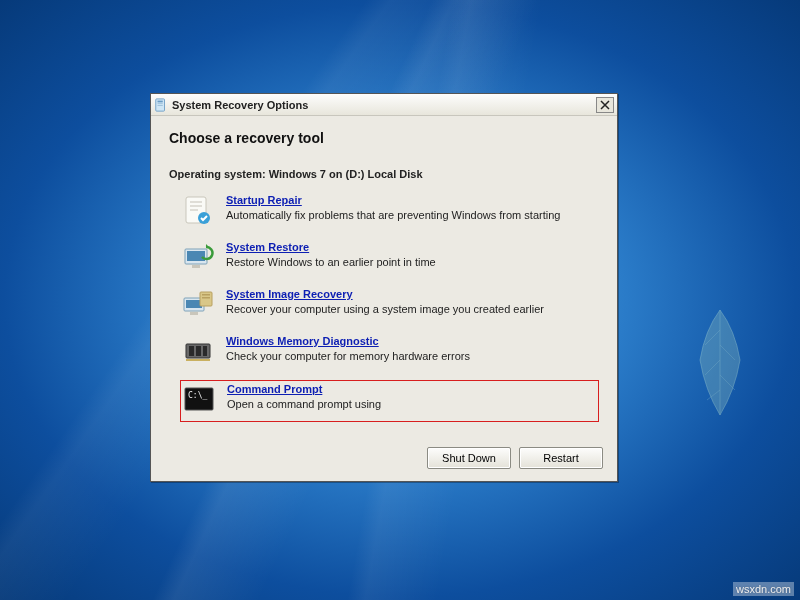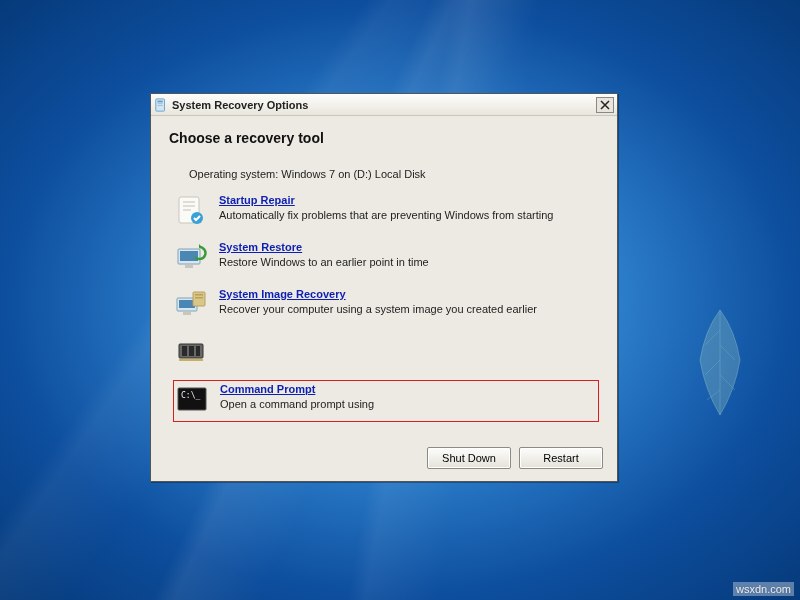--- a/index.html
+++ b/index.html
@@ -81,25 +81,26 @@
     }
     .heading {
       font-size: 14px;
       font-weight: bold;
       color: #111;
       margin-bottom: 22px;
     }
     .subheading {
       font-size: 11px;
       color: #222;
-      margin-left: 20px;
+      margin-left: 0;
       margin-bottom: 12px;
+      font-weight: bold;
     }
     .tool-list {
-      margin-left: 4px;
+      margin-left: 11px;
     }
     .tool-item {
       display: flex;
       align-items: flex-start;
       margin-bottom: 11px;
       padding: 2px;
     }
     .tool-item.highlighted {
       border: 1.5px solid #d81e1e;
       padding: 2px 2px 6px 2px;
@@ -233,20 +234,24 @@
       <div class="tool-item">
         <div class="tool-icon">
           <svg viewBox="0 0 32 32">
               <rect x="4" y="9" width="24" height="14" rx="1" fill="#686868" stroke="#333"></rect>
               <rect x="7" y="11" width="5" height="10" fill="#2a2a2a"></rect>
               <rect x="14" y="11" width="5" height="10" fill="#2a2a2a"></rect>
               <rect x="21" y="11" width="4" height="10" fill="#2a2a2a"></rect>
               <line x1="4" y1="25" x2="28" y2="25" stroke="#c9b060" stroke-width="2"></line>
             </svg>
         </div>
+        <div class="tool-text">
+          <a class="tool-link">Windows Memory Diagnostic</a>
+          <div class="tool-desc">Check your computer for memory hardware errors</div>
+        </div>
       </div>
 
       <div class="tool-item highlighted">
         <div class="tool-icon">
           <svg viewBox="0 0 32 32">
               <rect x="2" y="5" width="28" height="22" rx="1" fill="#111" stroke="#555"></rect>
               <text x="5" y="15" fill="#eee" font-size="8" font-family="monospace">C:\_</text>
             </svg>
         </div>
         <div class="tool-text">

